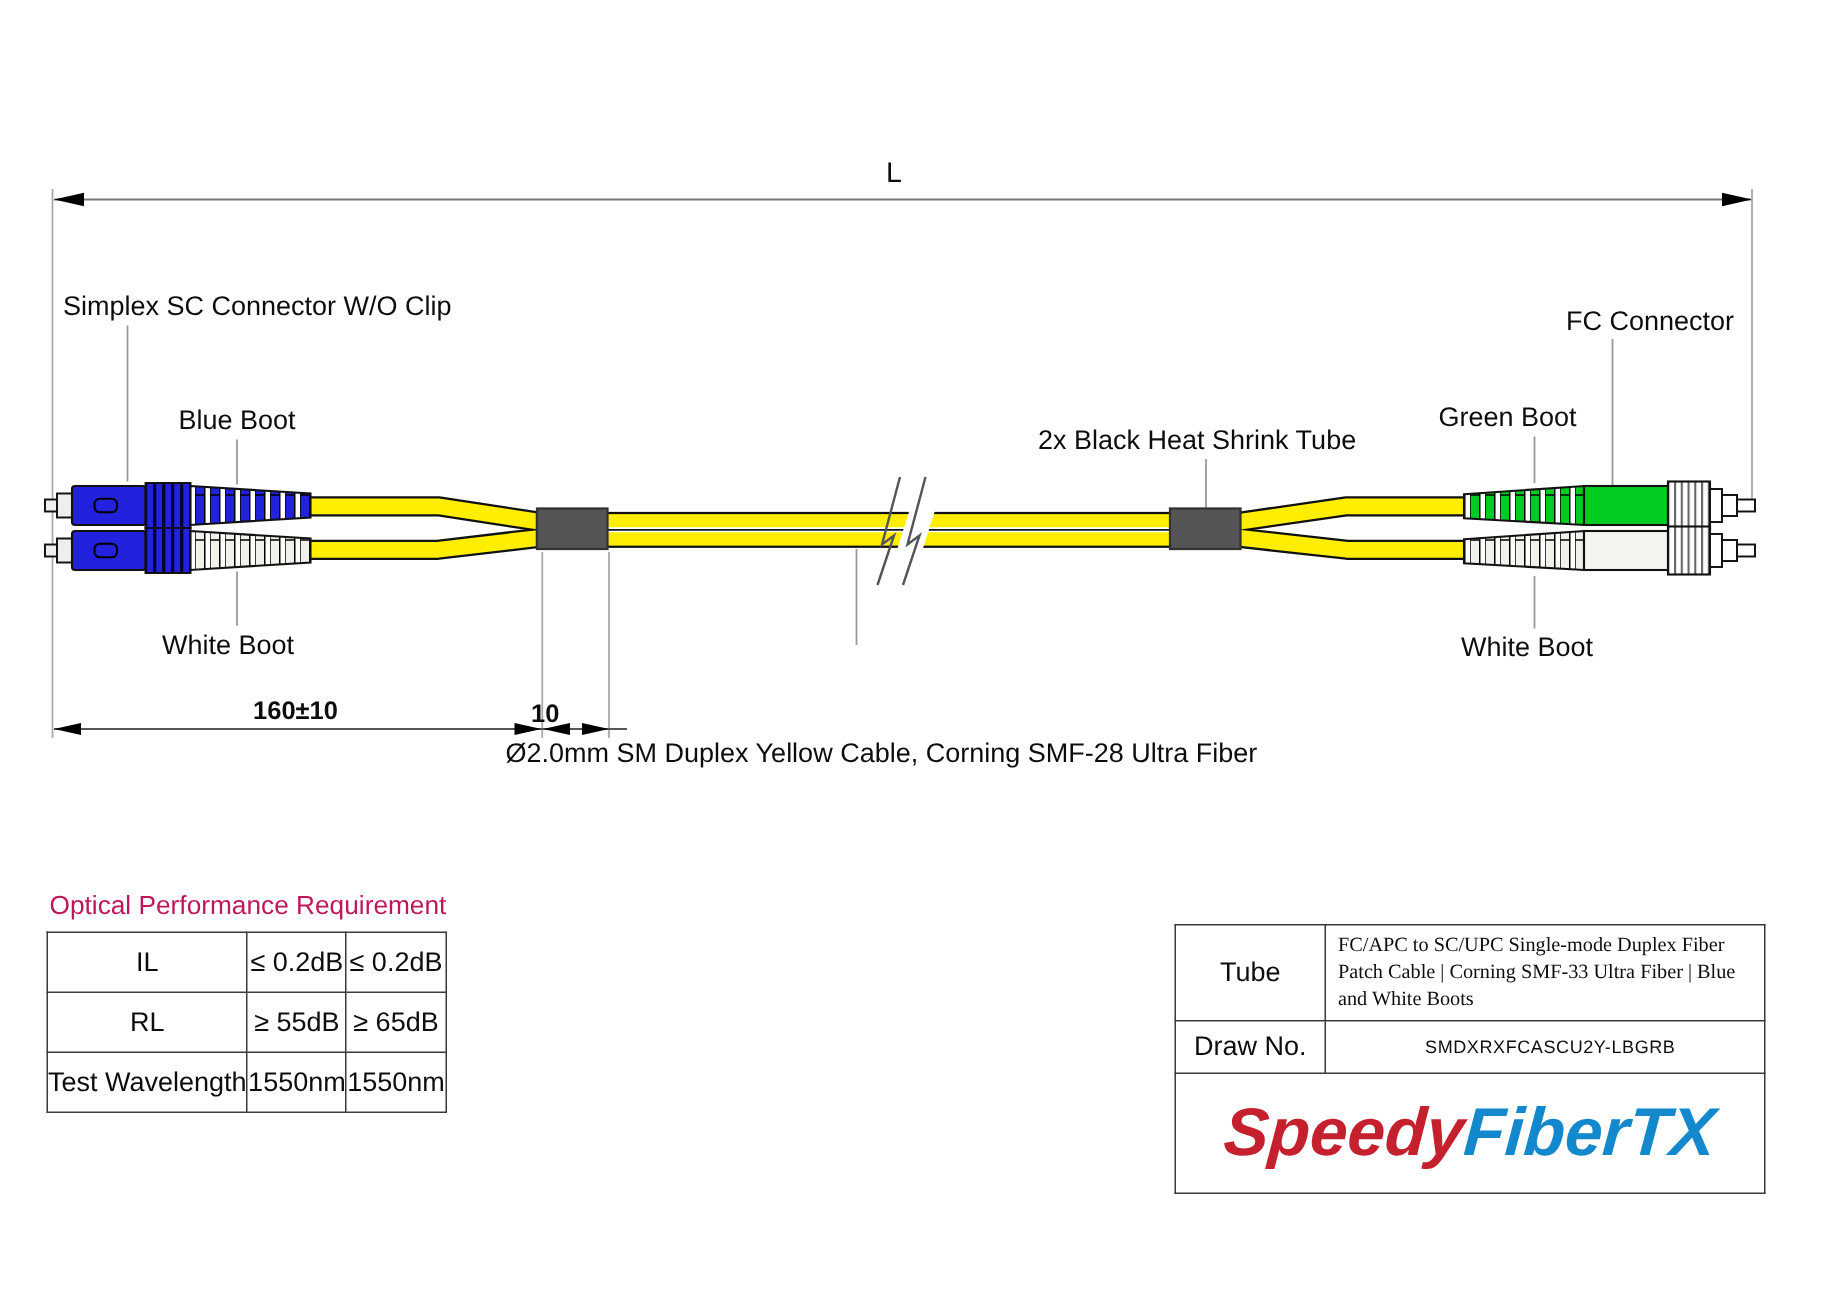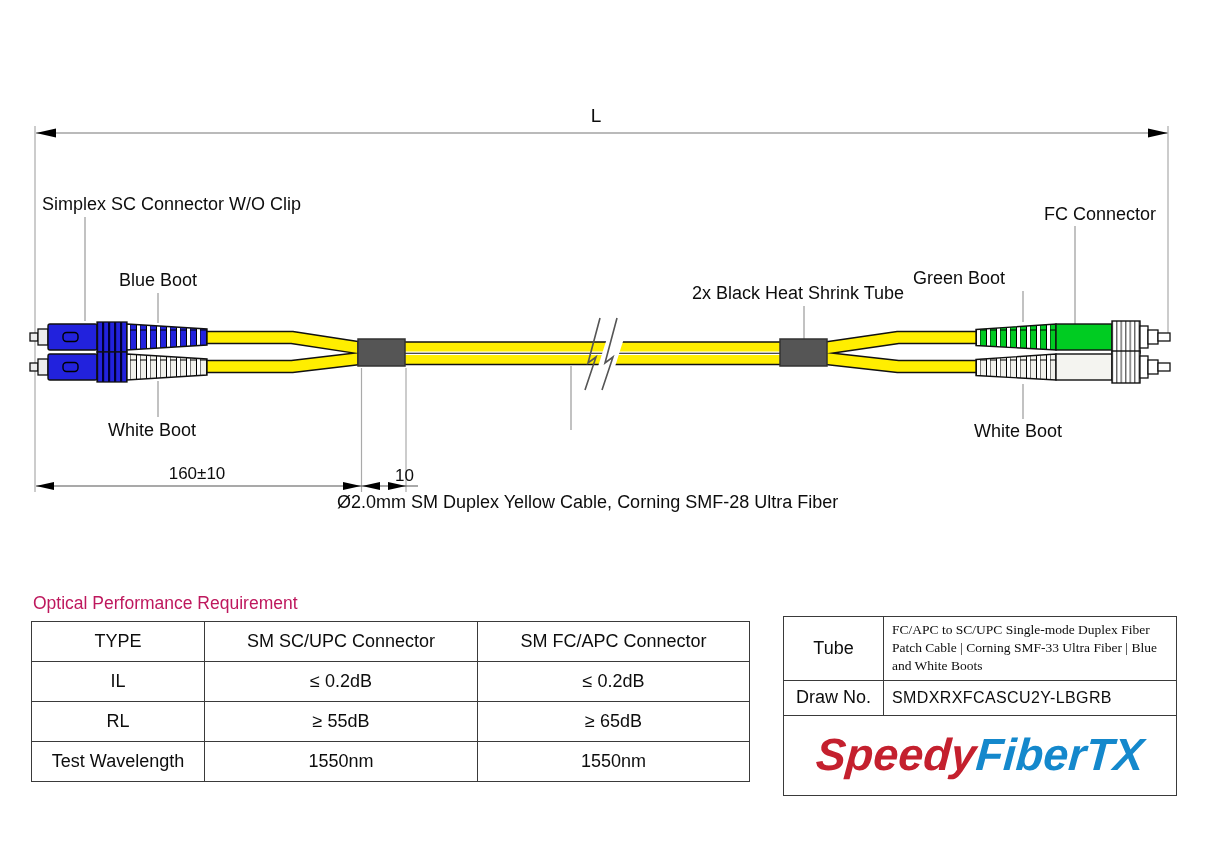--- a/index.html
+++ b/index.html
@@ -1,38 +1,38 @@
 <!DOCTYPE html>
 <html><head>
 <meta charset="utf-8">
 <style>
   html,body{margin:0;padding:0;background:#ffffff;}
   #canvas{position:relative;width:1214px;height:859px;background:#ffffff;overflow:hidden;
           font-family:"Liberation Sans", sans-serif;color:#111;}
   .lbl{position:absolute;font-size:18px;color:#0d0d0d;white-space:nowrap;}
-  .dimtxt{position:absolute;font-size:17px;color:#0d0d0d;white-space:nowrap;}
+  .dimtxt{position:absolute;font-size:17px;color:#0d0d0d;white-space:nowrap;font-weight:bold;}
   svg{position:absolute;left:0;top:0;}
 
   
   #perf-title{position:absolute;left:33px;top:593px;font-size:17.5px;color:#be185d;}
   #perf-table{position:absolute;left:31px;top:621px;border-collapse:collapse;table-layout:fixed;}
   #perf-table td,#perf-table th{border:1.5px solid #3a3a3a;text-align:center;vertical-align:middle;
       font-size:18px;font-weight:400;color:#0d0d0d;padding:0;}
   #perf-table .c0{width:172px;}
   #perf-table .c1{width:272px;}
   #perf-table .c2{width:271px;}
   #perf-table tr{height:40px;}
 
   
   #title-block{position:absolute;left:783px;top:616px;width:394px;border-collapse:collapse;table-layout:fixed;}
   #title-block td{border:1.5px solid #3a3a3a;color:#0d0d0d;vertical-align:middle;}
   .tb-label{width:97px;text-align:center;font-size:18px;}
   .tb-name-value{font-family:"Liberation Serif", serif;font-size:13.5px;line-height:1.35;
       padding:4px 6px 4px 8px;vertical-align:top;}
-  .tb-draw-value{font-size:16px;letter-spacing:.4px;padding-left:8px;}
+  .tb-draw-value{font-size:12px;letter-spacing:.4px;padding-left:8px;text-align:center;}
   #logo-cell{height:77px;text-align:center;}
   .logo-text{font-style:italic;font-weight:bold;font-size:45px;letter-spacing:0px;
       transform:skewX(-4deg);display:inline-block;white-space:nowrap;}
   .logo-part{display:inline;}
 </style>
 </head>
 <body>
 
 <div id="canvas">
 
@@ -144,41 +144,36 @@
   <div class="lbl" style="left:586px;top:105px;width:20px;text-align:center;font-size:19px;">L</div>
 
   <div class="lbl" style="left:42px;top:194px;">Simplex SC Connector W/O Clip</div>
 
   <div class="lbl" style="left:119px;top:270px;">Blue Boot</div>
 
   <div class="lbl" style="left:108px;top:420px;">White Boot</div>
 
   <div class="lbl" style="left:692px;top:283px;">2x Black Heat Shrink Tube</div>
 
-  <div class="lbl" style="left:913px;top:268px;">Green Boot</div>
+  <div class="lbl" style="left:959px;top:268px;">Green Boot</div>
 
   <div class="lbl" style="left:1044px;top:204px;">FC Connector</div>
 
   <div class="lbl" style="left:974px;top:421px;">White Boot</div>
 
   <div class="dimtxt" style="left:137px;top:464px;width:120px;text-align:center;">160±10</div>
 
-  <div class="dimtxt" style="left:354px;top:466px;width:60px;text-align:right;">10</div>
+  <div class="dimtxt" style="left:354px;top:466px;width:60px;text-align:left;">10</div>
 
   <div class="lbl" style="left:337px;top:492px;">Ø2.0mm SM Duplex Yellow Cable, Corning SMF-28 Ultra Fiber</div>
 
   <div id="perf-title">Optical Performance Requirement</div>
 
   <table id="perf-table">
     <tbody>
-      <tr>
-        <td class="c0">TYPE</td>
-        <td class="c1">SM SC/UPC Connector</td>
-        <td class="c2">SM FC/APC Connector</td>
-      </tr>
       <tr>
         <td>IL</td>
         <td>≤ 0.2dB</td>
         <td>≤ 0.2dB</td>
       </tr>
       <tr>
         <td>RL</td>
         <td>≥ 55dB</td>
         <td>≥ 65dB</td>
       </tr>

